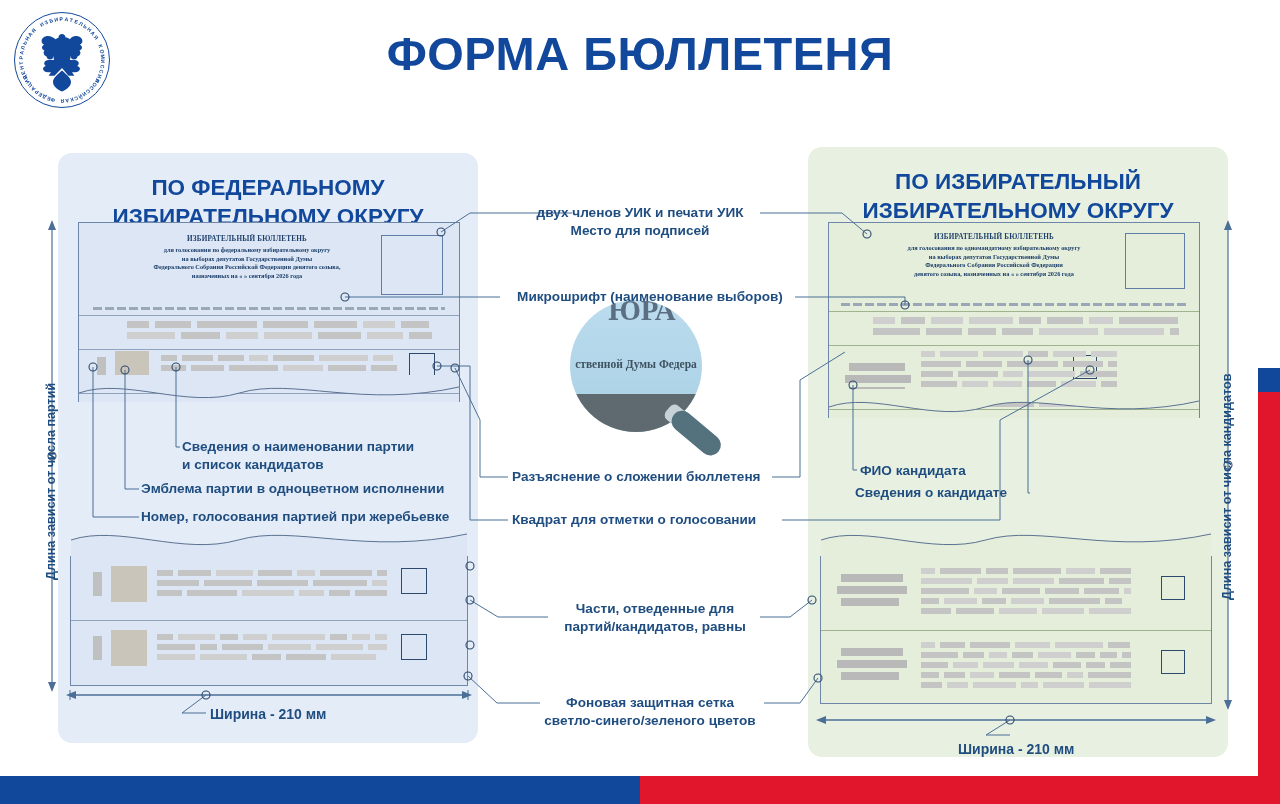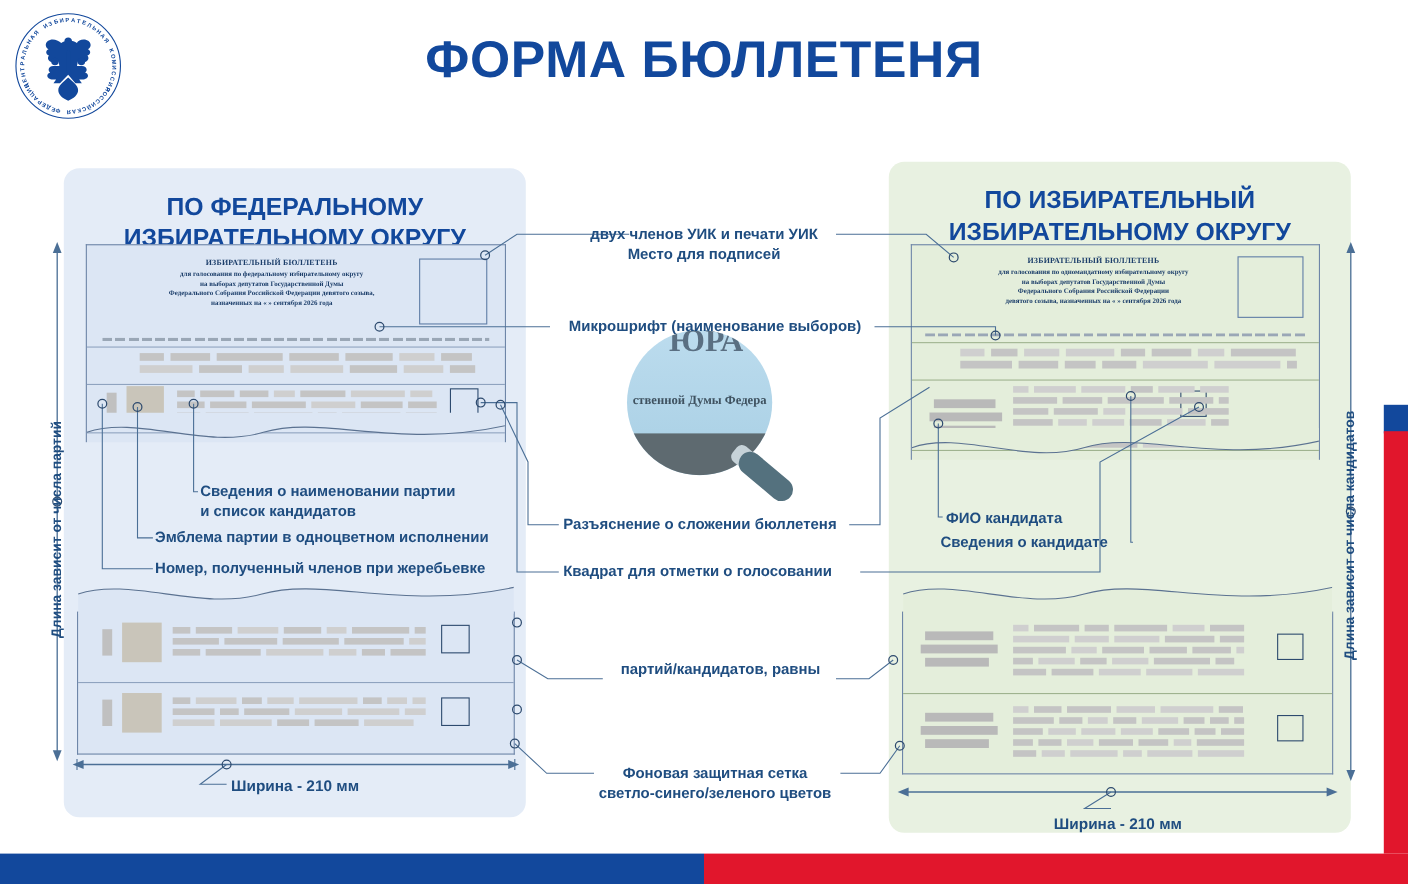--- a/index.html
+++ b/index.html
@@ -549,26 +549,27 @@
 </div>
 <div class="note ctr" style="left:500px;top:288px;width:300px;">Микрошрифт (наименование выборов)</div>
 <div class="note" style="left:512px;top:468px;width:270px;">Разъяснение о сложении бюллетеня</div>
 <div class="note" style="left:512px;top:511px;width:276px;">Квадрат для отметки о голосовании</div>
 
 <div class="note" style="left:182px;top:438px;width:290px;">
   <div>Сведения о наименовании партии</div>
   <div>и список кандидатов</div>
 </div>
 <div class="note" style="left:141px;top:480px;width:340px;">Эмблема партии в одноцветном исполнении</div>
-<div class="note" style="left:141px;top:508px;width:340px;">Номер, полученный членов при жеребьевке</div>
+<div class="note" style="left:141px;top:508px;width:340px;">Номер, голосования партией при жеребьевке</div>
 
 <div class="note" style="left:860px;top:462px;width:240px;">ФИО кандидата</div>
 <div class="note" style="left:855px;top:484px;width:240px;">Сведения о кандидате</div>
 
 <div class="note ctr" style="left:540px;top:600px;width:230px;">
+  <div>Части, отведенные для</div>
   <div>партий/кандидатов, равны</div>
 </div>
 <div class="note ctr" style="left:525px;top:694px;width:250px;">
   <div>Фоновая защитная сетка</div>
   <div>светло-синего/зеленого цветов</div>
 </div>
 
 <div class="note" style="left:210px;top:705px;width:220px;font-size:14px;">Ширина - 210 мм</div>
 <div class="note" style="left:958px;top:740px;width:220px;font-size:14px;">Ширина - 210 мм</div>
 

